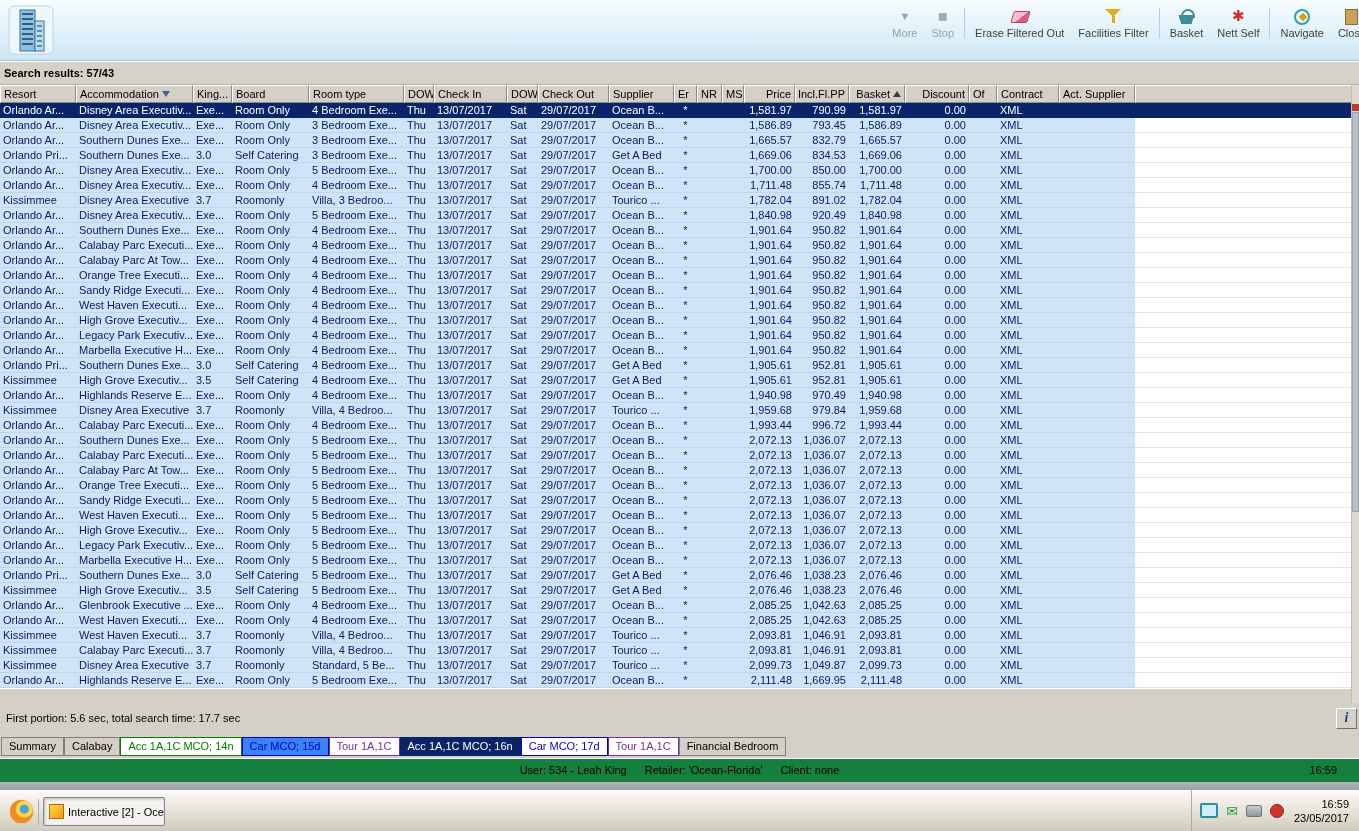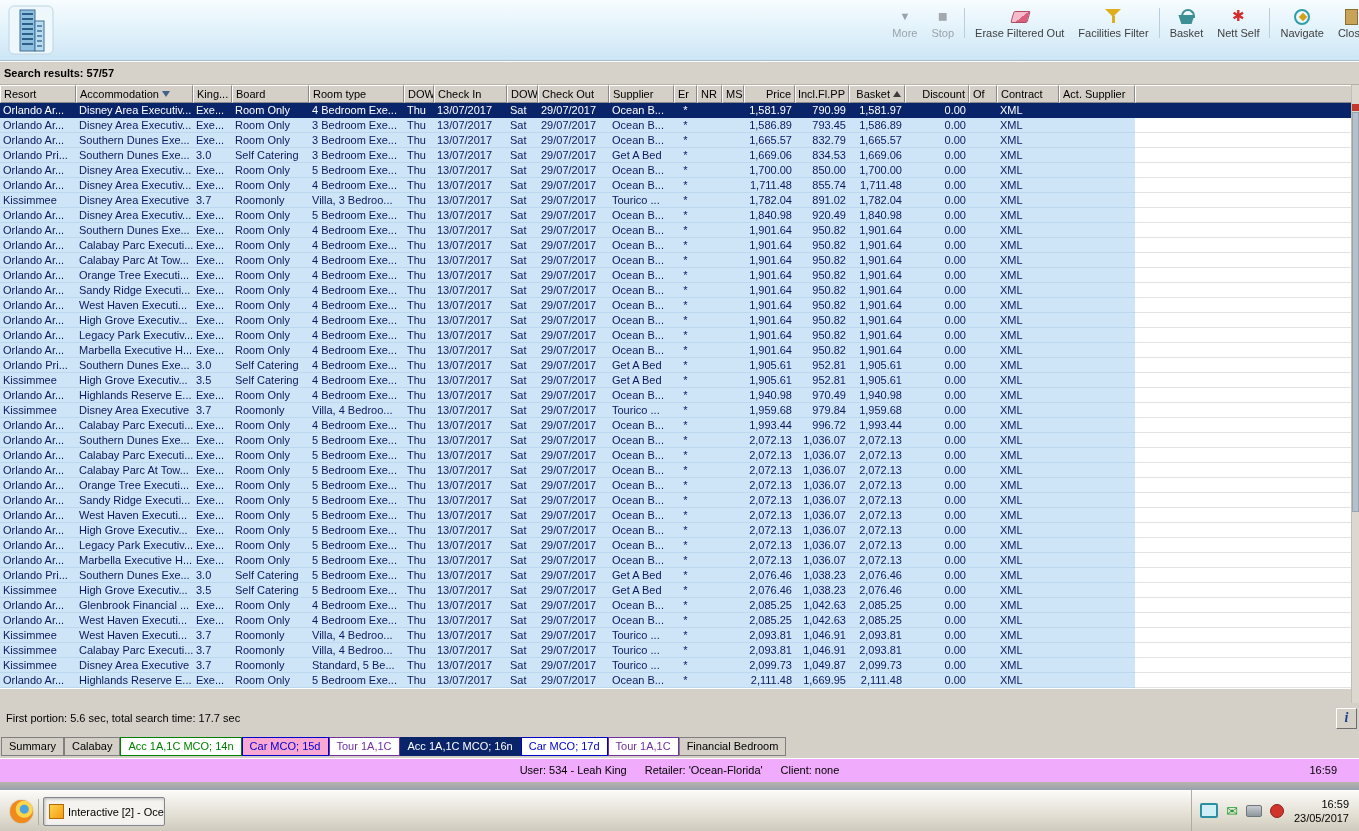--- a/index.html
+++ b/index.html
@@ -64,21 +64,21 @@
   .sb-thumb{position:absolute;left:0;top:27px;width:7px;height:400px;background:#b6c0ca;border:1px solid #98a4b0;box-sizing:border-box;}
 
   
   .timing-text{position:absolute;left:6px;top:712px;font-size:11px;color:#000;}
   .info-button{position:absolute;left:1336px;top:708px;width:21px;height:21px;background:#d4d0c8;
     border:1px solid;border-color:#ffffff #6d6d6d #6d6d6d #ffffff;box-sizing:border-box;
     font-family:"Liberation Serif",serif;font-style:italic;font-weight:bold;font-size:14px;color:#1b3e8c;
     text-align:center;line-height:18px;cursor:default;}
   .tab-bar{position:absolute;left:1px;top:737px;height:19px;display:flex;align-items:stretch;}
   .tab{font-size:11px;line-height:15px;padding:1px 7px 2px;border:1px solid #7f7f7f;white-space:nowrap;cursor:default;}
-  .status-bar{position:absolute;left:0;top:758px;width:100%;height:40px;background:#f0abfc;border-top:1px solid #ffffff;box-sizing:border-box;}
+  .status-bar{position:absolute;left:0;top:758px;width:100%;height:40px;background:#15803d;border-top:1px solid #ffffff;box-sizing:border-box;}
   .status-center{position:absolute;left:50%;top:5px;transform:translateX(-50%);display:flex;gap:18px;font-size:11px;color:#000;white-space:nowrap;}
   .status-time{position:absolute;right:22px;top:5px;font-size:11px;color:#000;}
 
   
   .window-edge{position:absolute;left:0;top:782px;width:100%;height:8px;background:linear-gradient(180deg,#b8b4ac,#95a0ab);}
   .taskbar{position:absolute;left:0;top:790px;width:100%;height:41px;
     background:linear-gradient(180deg,#fbfaf7,#dedace 70%,#cfcabe);border-top:1px solid #ffffff;box-sizing:border-box;}
   .ql-icon{position:absolute;left:10px;top:9px;width:23px;height:23px;border-radius:50%;
     background:radial-gradient(circle at 62% 40%,#4aa3df 0 4px,#ffd54a 5px 8px,#f08a1d 9px 12px);box-shadow:0 0 1px #8a6d30;}
   .ql-sep{position:absolute;left:38px;top:8px;width:1px;height:26px;background:#b0aca4;}
@@ -155,21 +155,21 @@
         <span class="tb-label">Navigate</span>
       </div>
       <div class="tb-btn">
         <span class="icon ic-close"></span>
         <span class="tb-label">Close</span>
       </div>
     </div>
   </div>
 
   <div class="results-bar">
-    <span class="results-label">Search results: 57/57</span>
+    <span class="results-label">Search results: 57/43</span>
   </div>
 
   <div class="grid-header" id="grid-header">
       <div class="th" style="width: 76px;">
         <span>Resort</span>
       </div>
       <div class="th" style="width: 117px;">
         <span>Accommodation</span>
         <span class="filter-funnel"></span>
       </div>
@@ -985,21 +985,21 @@
         <div class="cell right" style="width: 54px;">1,038.23</div>
         <div class="cell right" style="width: 56px;">2,076.46</div>
         <div class="cell right" style="width: 64px;">0.00</div>
         <div class="cell" style="width: 28px;"></div>
         <div class="cell" style="width: 62px;">XML</div>
         <div class="cell" style="width: 76px;"></div>
         <div class="cell-fill"></div>
       </div>
       <div class="grid-row">
         <div class="cell" style="width: 76px;">Orlando Ar...</div>
-        <div class="cell" style="width: 117px;">Glenbrook Financial ...</div>
+        <div class="cell" style="width: 117px;">Glenbrook Executive ...</div>
         <div class="cell" style="width: 39px;">Exe...</div>
         <div class="cell" style="width: 77px;">Room Only</div>
         <div class="cell" style="width: 95px;">4 Bedroom Exe...</div>
         <div class="cell" style="width: 30px;">Thu</div>
         <div class="cell" style="width: 73px;">13/07/2017</div>
         <div class="cell" style="width: 31px;">Sat</div>
         <div class="cell" style="width: 71px;">29/07/2017</div>
         <div class="cell" style="width: 65px;">Ocean B...</div>
         <div class="cell center" style="width: 23px;">*</div>
         <div class="cell" style="width: 25px;"></div>
@@ -1135,21 +1135,21 @@
     <div class="sb-thumb"></div>
   </div>
 
   <div class="timing-text">First portion: 5.6 sec, total search time: 17.7 sec</div>
   <div class="info-button">i</div>
 
   <div class="tab-bar" id="tab-bar">
       <div class="tab" style="color: rgb(0, 0, 0); background: rgb(212, 208, 200); border-color: rgb(127, 127, 127);">Summary</div>
       <div class="tab" style="color: rgb(0, 0, 0); background: rgb(212, 208, 200); border-color: rgb(127, 127, 127);">Calabay</div>
       <div class="tab" style="color: rgb(0, 128, 0); background: rgb(255, 255, 255); border-color: rgb(0, 128, 0);">Acc 1A,1C MCO; 14n</div>
-      <div class="tab" style="color: rgb(0, 0, 205); background: #f9a8d4; border-color: rgb(0, 0, 205);">Car MCO; 15d</div>
+      <div class="tab" style="color: rgb(0, 0, 205); background: #3b82f6; border-color: rgb(0, 0, 205);">Car MCO; 15d</div>
       <div class="tab" style="color: rgb(112, 48, 160); background: rgb(255, 255, 255); border-color: rgb(112, 48, 160);">Tour 1A,1C</div>
       <div class="tab selected" style="color: rgb(255, 255, 255); background: rgb(10, 36, 106); border-color: rgb(10, 36, 106);">Acc 1A,1C MCO; 16n</div>
       <div class="tab" style="color: rgb(0, 0, 205); background: rgb(255, 255, 255); border-color: rgb(0, 0, 205);">Car MCO; 17d</div>
       <div class="tab" style="color: rgb(112, 48, 160); background: rgb(255, 255, 255); border-color: rgb(112, 48, 160);">Tour 1A,1C</div>
       <div class="tab" style="color: rgb(0, 0, 0); background: rgb(212, 208, 200); border-color: rgb(127, 127, 127);">Financial Bedroom</div>
     </div>
 
   <div class="status-bar">
     <div class="status-center">
       <span>User: 534 - Leah King</span>

